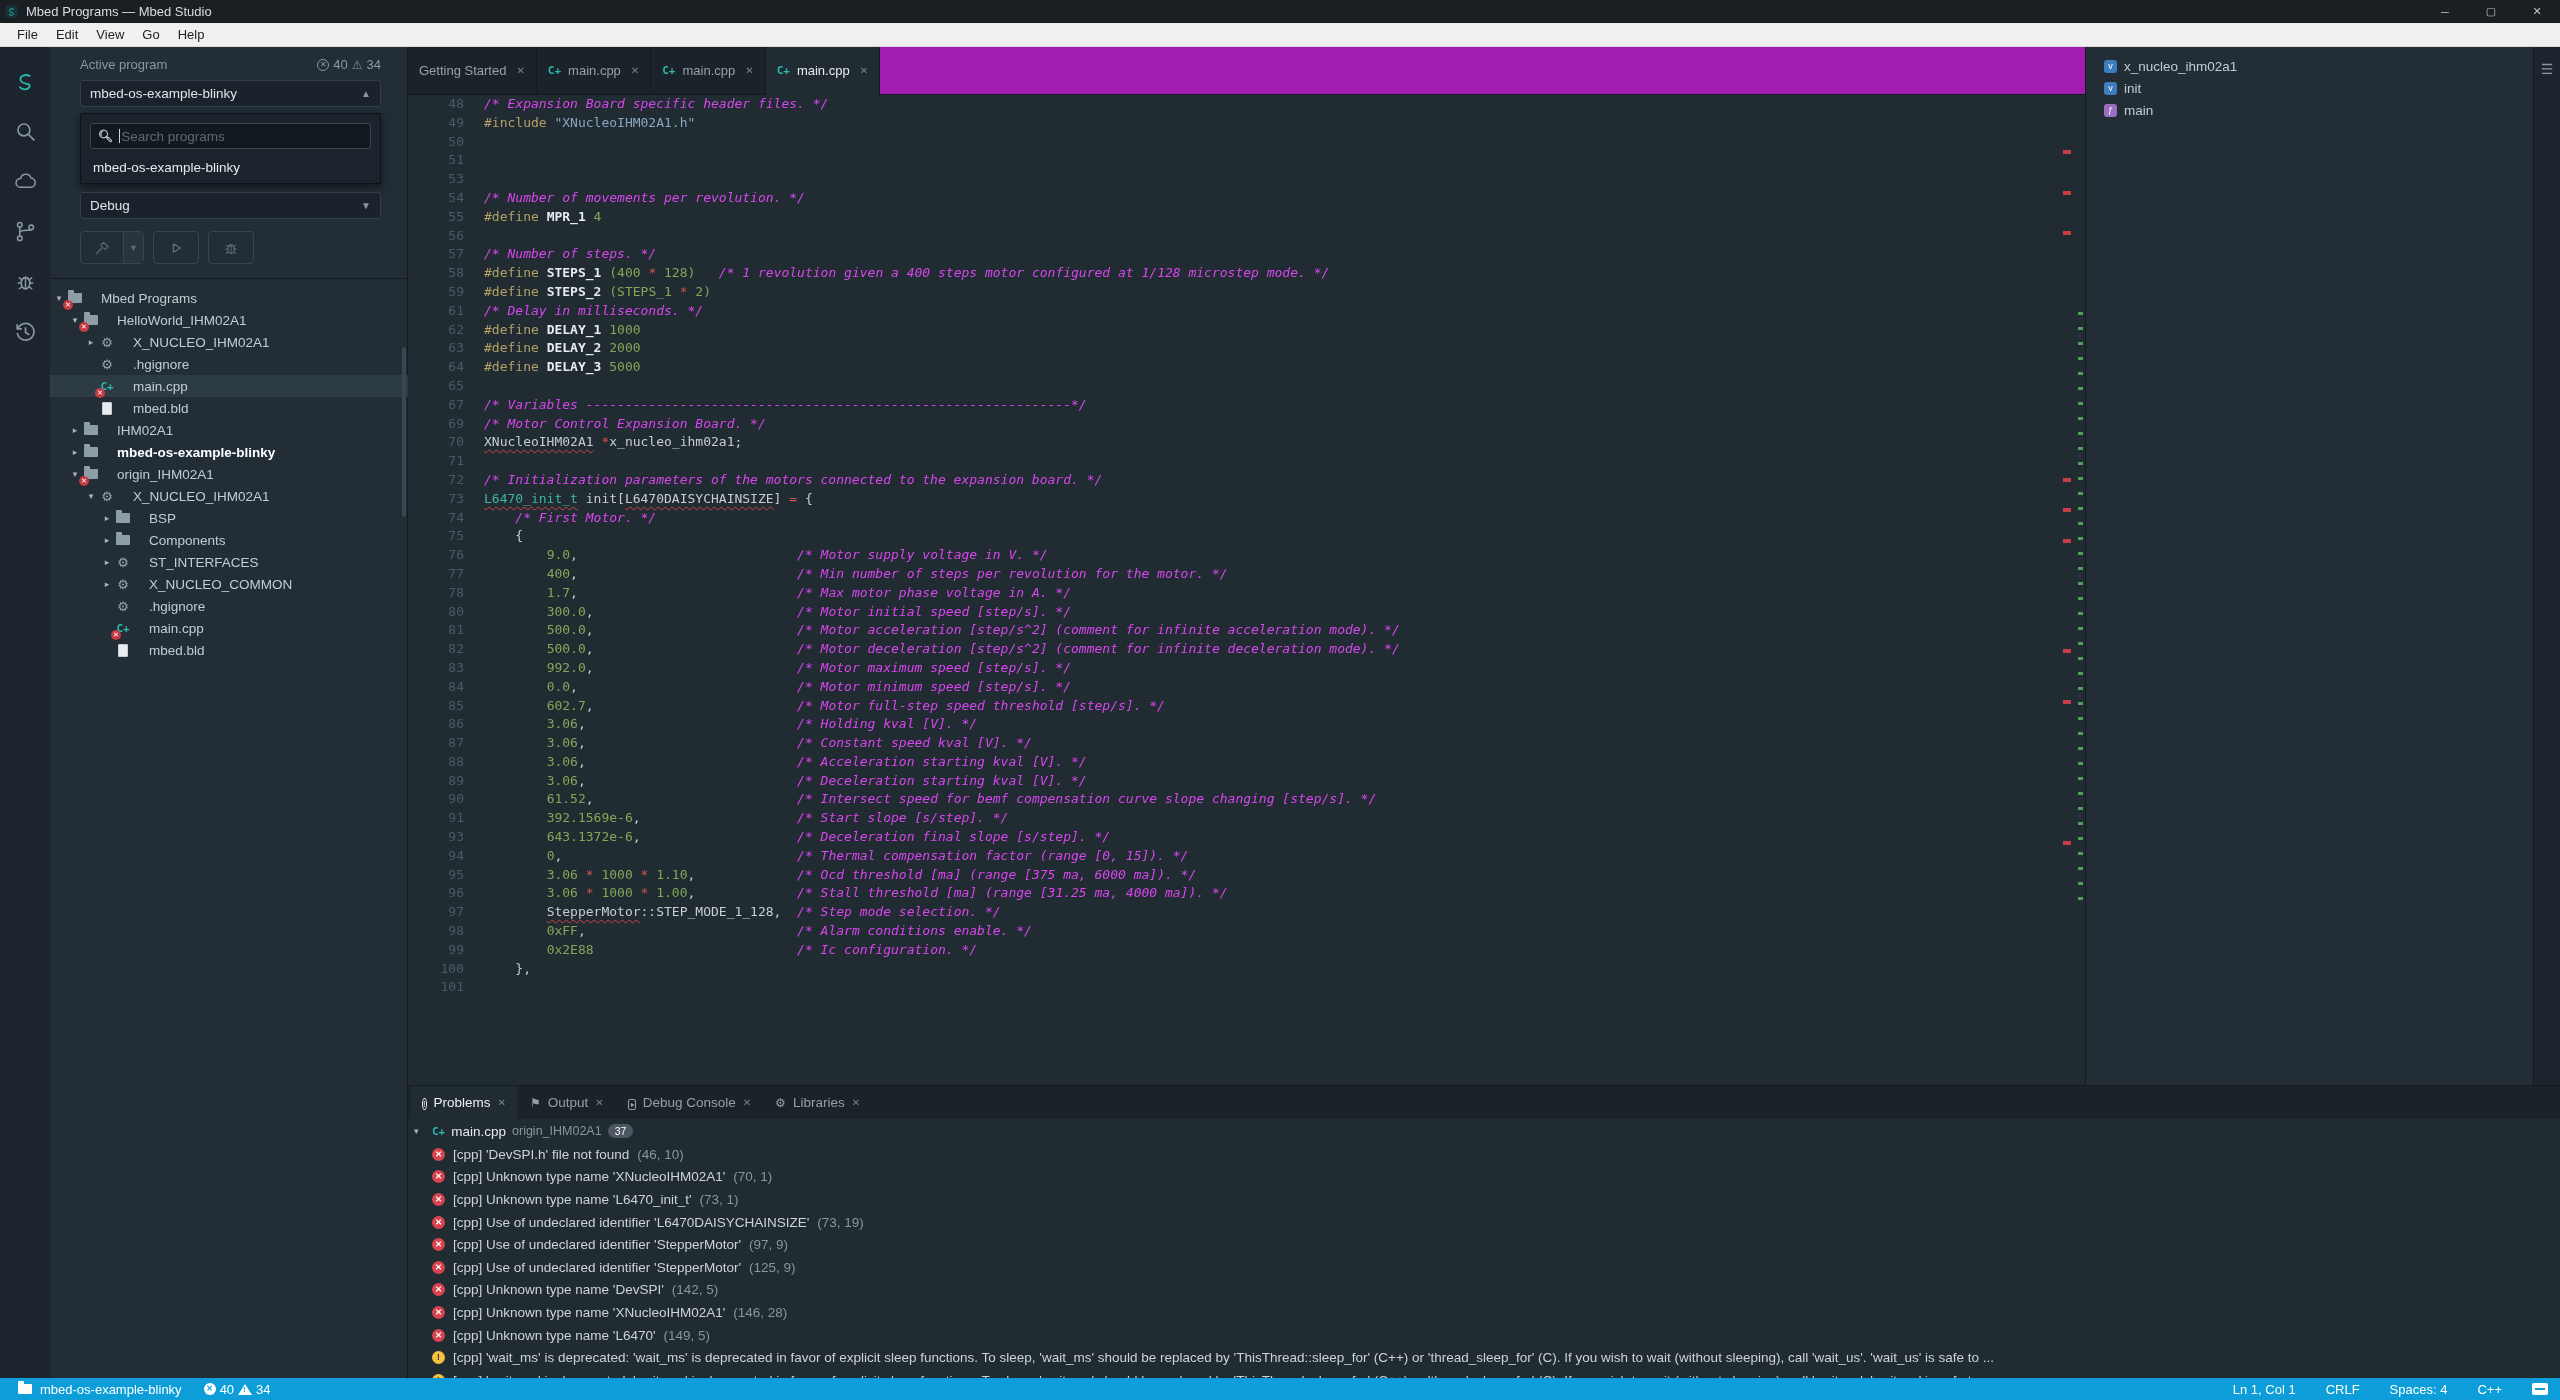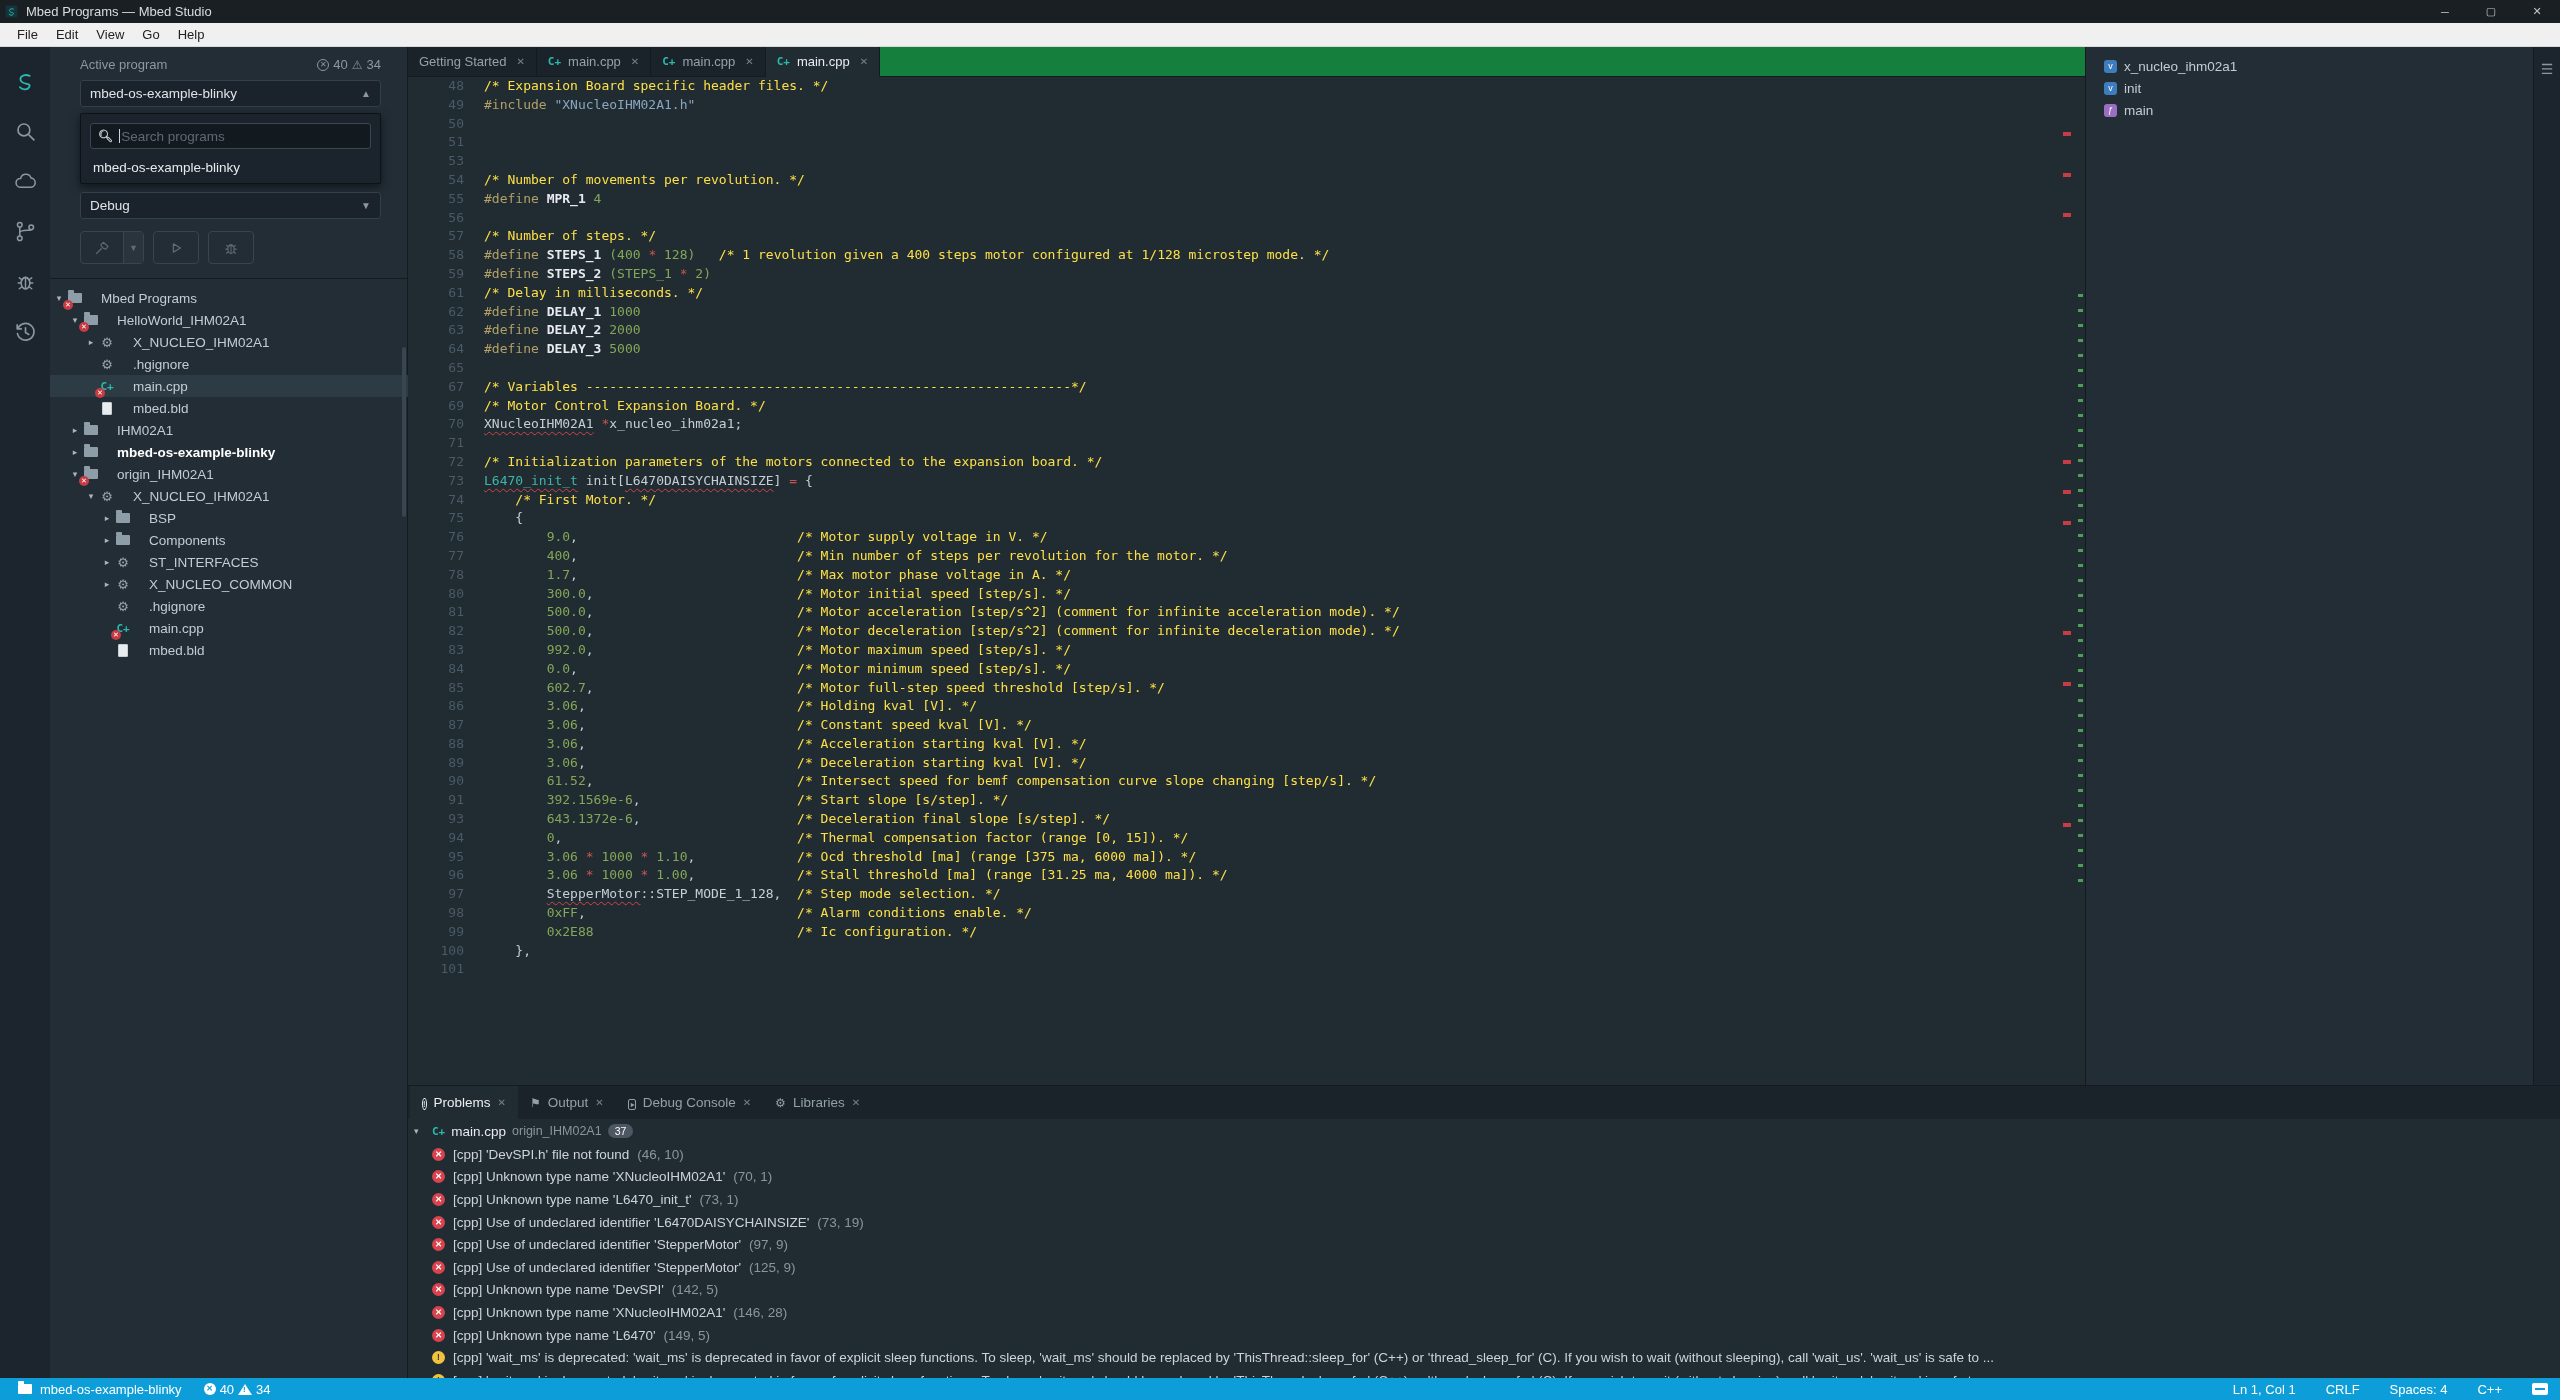--- a/index.html
+++ b/index.html
@@ -60,30 +60,30 @@
   .fileicon { width:10px; height:13px; border:1px solid #c6ced4; border-radius:1px; background:#e8ecef; }
   .errbadge { position:absolute; left:-3px; bottom:-4px; width:10px; height:10px; border-radius:50%; background:#c63c45; color:#fff;
               font-size:7px; line-height:10px; text-align:center; }
   .sb-scrollthumb { position:absolute; right:1px; top:300px; width:4px; height:170px; background:#39454f; border-radius:2px; }
 
   
   #maincol { flex:1; display:flex; flex-direction:column; min-width:0; }
   #toprow { height:1038px; display:flex; min-width:0; }
   #editorcol { width:1677px; display:flex; flex-direction:column; min-width:0; }
 
-  #tabbar { height:30px; background:#15803d; display:flex; border-bottom:1px solid #141a1f; }
+  #tabbar { height:48px; background:#a21caf; display:flex; border-bottom:1px solid #141a1f; }
   .etab { display:flex; align-items:center; gap:7px; padding:0 11px; font-size:13px; color:#95a1aa; border-right:1px solid #141a1f; background:#1a232a; }
   .etab.active { background:#212b32; color:#e8ecef; border-bottom:1px solid #212b32; margin-bottom:-1px; }
   .etab .close { font-size:10px; color:#76828b; margin-left:3px; }
 
   #editor { flex:1; background:#212b32; position:relative; overflow:hidden; }
   #codelines { position:absolute; top:0; left:0; right:24px; font-family:"DejaVu Sans Mono", monospace; font-size:13px; }
   .cl { height:18.8px; line-height:18.8px; white-space:pre; }
   .cl .ln { display:inline-block; width:56px; text-align:right; padding-right:0; margin-right:20px; color:#4a5a66; }
-  .tk-cm { color:#fde047; } .tk-pp { color:#b3a066; } .tk-mac { color:#e8ebee; font-weight:bold; }
+  .tk-cm { color:#d946ef;font-style:italic; } .tk-pp { color:#b3a066; } .tk-mac { color:#e8ebee; font-weight:bold; }
   .tk-num { color:#83a758; } .tk-op { color:#c75450; } .tk-typ { color:#3fb5a8; }
   .tk-str { color:#8aa7c0; } .tk-pl { color:#c6ced4; }
   .sq { text-decoration:underline; text-decoration-style:wavy; text-decoration-color:#cf4545; text-decoration-thickness:1px; text-underline-offset:3px; }
   #ruler { position:absolute; top:0; right:0; bottom:0; width:24px; }
   .rmark { position:absolute; left:2px; width:8px; height:4px; background:#c63c45; }
   .gmark { position:absolute; right:2px; width:5px; height:3px; background:#4f9e57; }
 
   #rightpanel { width:448px; background:#222d36; border-left:1px solid #141a1f; padding-top:8px; }
   .orow { height:22px; display:flex; align-items:center; padding-left:18px; color:#c3ccd3; font-size:13.5px; gap:7px; }
   .okind { width:13px; height:13px; border-radius:3px; font-size:9px; line-height:13px; text-align:center; color:#fff; flex:none; }

